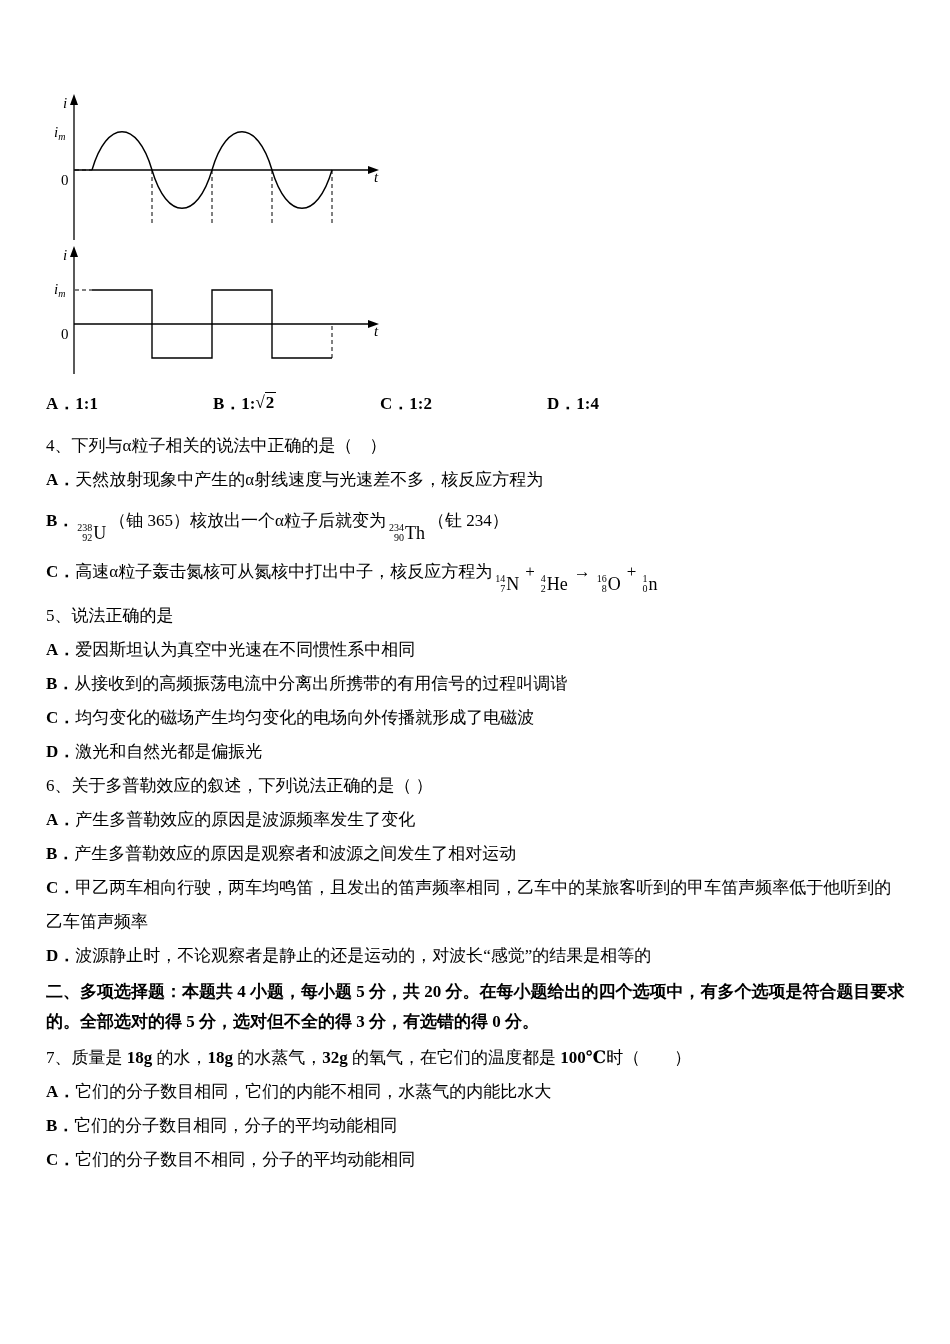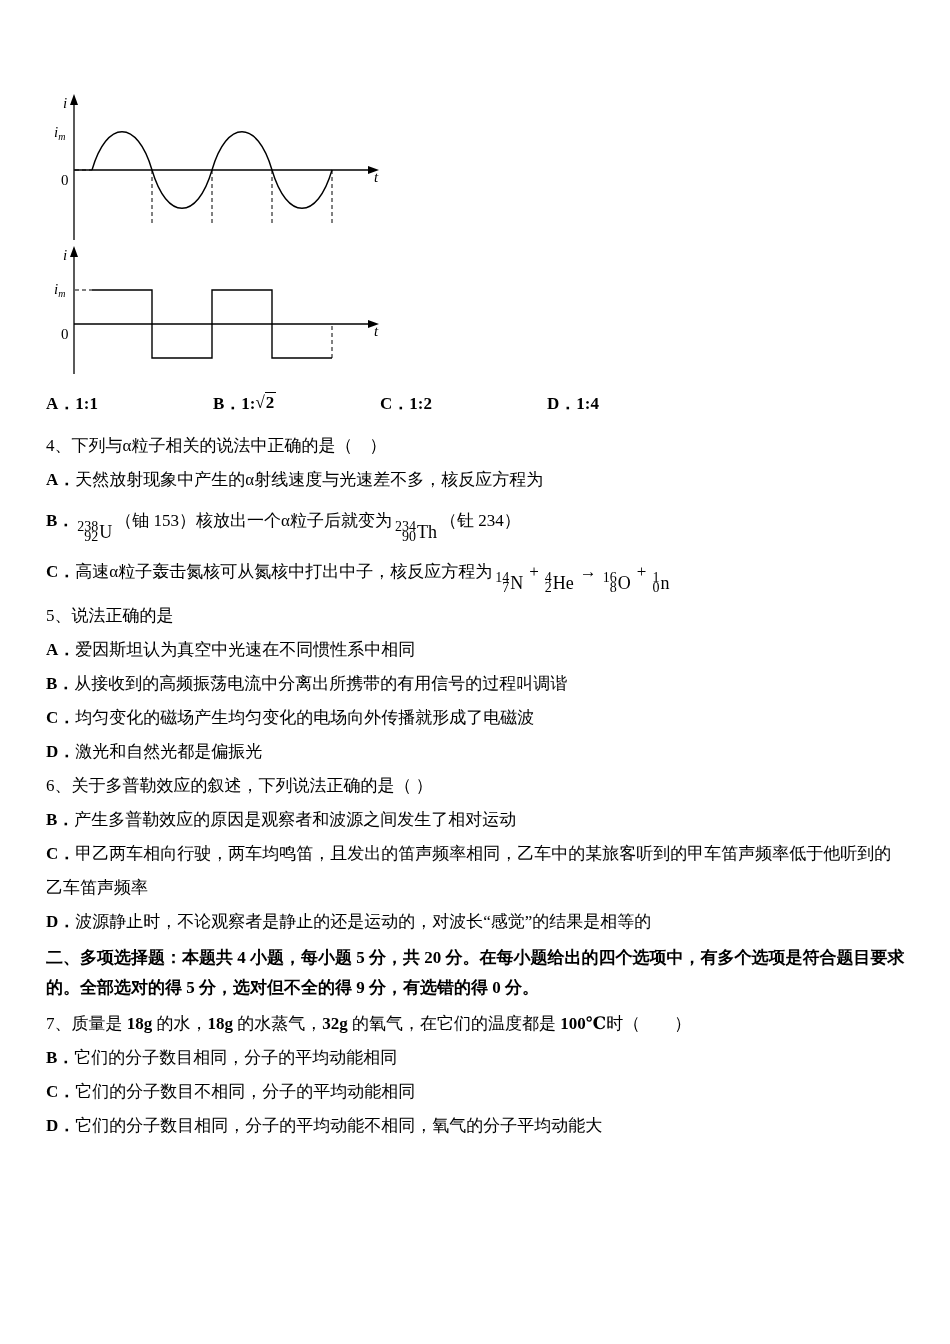--- a/index.html
+++ b/index.html
@@ -25,21 +25,21 @@
   .radical { display:inline-block; font-weight:bold; transform:translateY(-1px); }
   .rad-val { display:inline-block; border-top:1.5px solid #000; padding:0 2px 0 1px; font-weight:bold; transform:translateY(-1px); }
 
   
   .line { line-height:34px; }
   .wrap { line-height:34px; }
   .tall { line-height:48px; }
   .tall2 { line-height:54px; }
 
   .nuclide { display:inline-flex; align-items:center; vertical-align:-5px; margin:0 3px; }
-  .nuclide .nums { display:flex; flex-direction:column; align-items:flex-end; font-size:14px; line-height:10px; margin-right:1px; }
+  .nuclide .nums { display:flex; flex-direction:column; align-items:flex-end; font-size:10px; line-height:10px; margin-right:1px; }
   .nuclide .sym { font-size:18px; line-height:20px; }
   .eq-op { margin:0 3px; }
 
   .section-head { font-weight:bold; line-height:30px; margin:4px 0 4px 0; }
   .bold-seg { font-weight:bold; }
 </style>
 </head>
 <body>
 
 <div class="page">
@@ -88,21 +88,21 @@
   <div>
     <div class="line">4、下列与α粒子相关的说法中正确的是（　）</div>
     <div class="line"><span class="opt-letter">A．</span><span>天然放射现象中产生的α射线速度与光速差不多，核反应方程为</span></div>
     <div class="tall">
       <span class="opt-letter">B．</span><span class="nuclide">
           <span class="nums">
             <span>238</span>
             <span>92</span>
           </span>
           <span class="sym">U</span>
-        </span><span>（铀 153）核放出一个α粒子后就变为</span><span class="nuclide">
+        </span><span>（铀 365）核放出一个α粒子后就变为</span><span class="nuclide">
           <span class="nums">
             <span>234</span>
             <span>90</span>
           </span>
           <span class="sym">Th</span>
         </span><span>（钍 234）</span>
     </div>
     <div class="tall2">
       <span class="opt-letter">C．</span><span>高速α粒子轰击氮核可从氮核中打出中子，核反应方程为</span><span class="nuclide">
           <span class="nums">
@@ -135,27 +135,28 @@
   <div>
     <div class="line">5、说法正确的是</div>
     <div class="line"><span class="opt-letter">A．</span><span>爱因斯坦认为真空中光速在不同惯性系中相同</span></div>
     <div class="line"><span class="opt-letter">B．</span><span>从接收到的高频振荡电流中分离出所携带的有用信号的过程叫调谐</span></div>
     <div class="line"><span class="opt-letter">C．</span><span>均匀变化的磁场产生均匀变化的电场向外传播就形成了电磁波</span></div>
     <div class="line"><span class="opt-letter">D．</span><span>激光和自然光都是偏振光</span></div>
   </div>
 
   <div>
     <div class="line">6、关于多普勒效应的叙述，下列说法正确的是（ ）</div>
+    <div class="line"><span class="opt-letter">A．</span><span>产生多普勒效应的原因是波源频率发生了变化</span></div>
     <div class="line"><span class="opt-letter">B．</span><span>产生多普勒效应的原因是观察者和波源之间发生了相对运动</span></div>
     <div class="wrap"><span class="opt-letter">C．</span><span>甲乙两车相向行驶，两车均鸣笛，且发出的笛声频率相同，乙车中的某旅客听到的甲车笛声频率低于他听到的乙车笛声频率</span></div>
     <div class="line"><span class="opt-letter">D．</span><span>波源静止时，不论观察者是静止的还是运动的，对波长“感觉”的结果是相等的</span></div>
   </div>
 
-  <p class="section-head"><span>二、多项选择题：</span><span>本题共 4 小题，每小题 5 分，共 20 分。在每小题给出的四个选项中，有多个选项是符合题目要求的。全部选对的得 5 分，选对但不全的得 9 分，有选错的得 0 分。</span></p>
+  <p class="section-head"><span>二、多项选择题：</span><span>本题共 4 小题，每小题 5 分，共 20 分。在每小题给出的四个选项中，有多个选项是符合题目要求的。全部选对的得 5 分，选对但不全的得 3 分，有选错的得 0 分。</span></p>
 
   <div>
     <div class="line"><span>7、质量是 </span><span class="bold-seg">18g</span><span> 的水，</span><span class="bold-seg">18g</span><span> 的水蒸气，</span><span class="bold-seg">32g</span><span> 的氧气，在它们的温度都是 </span><span class="bold-seg">100℃</span><span>时（　　）</span></div>
+    <div class="line"><span class="opt-letter">A．</span><span>它们的分子数目相同，它们的内能不相同，水蒸气的内能比水大</span></div>
     <div class="line"><span class="opt-letter">B．</span><span>它们的分子数目相同，分子的平均动能相同</span></div>
     <div class="line"><span class="opt-letter">C．</span><span>它们的分子数目不相同，分子的平均动能相同</span></div>
-    <div class="line"><span class="opt-letter">D．</span><span>它们的分子数目相同，分子的平均动能不相同，氧气的分子平均动能大</span></div>
   </div>
 
 </div>
 
 </body></html>

